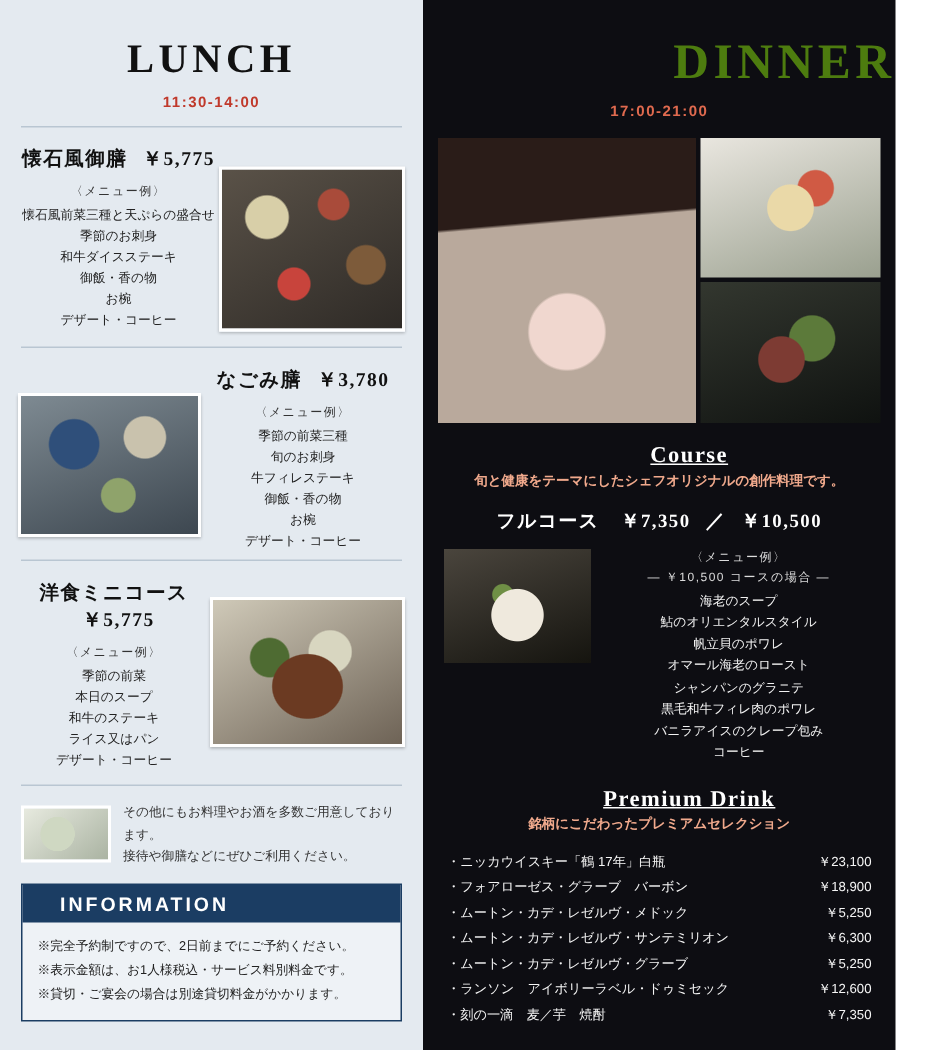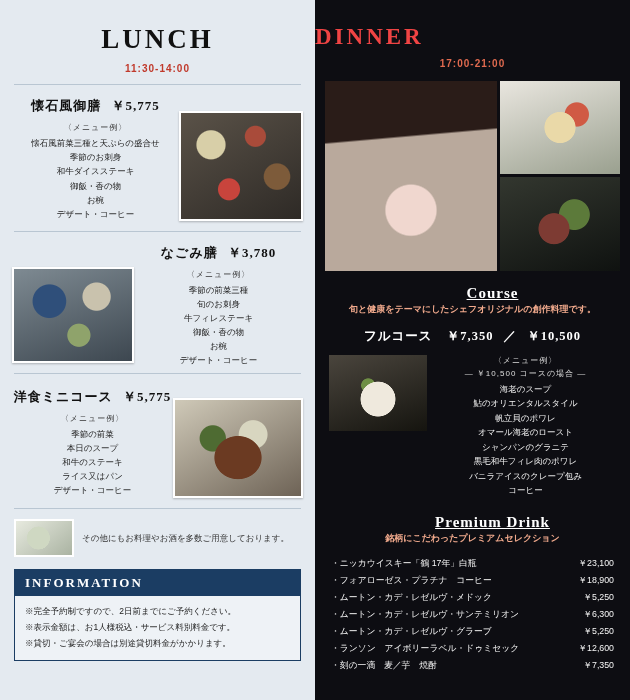--- a/index.html
+++ b/index.html
@@ -9,21 +9,21 @@
     background:#ffffff;
     overflow:hidden;
   }
   .page{
     position:relative;
     width:630px;height:700px;
     display:flex;
   }
   
   .lunch{
-    width:315px;height:700px;
+    width:282px;height:700px;
     background:#e4eaf0;
     position:relative;
     box-sizing:border-box;
   }
   .lunch-title{
     text-align:center;
     font-size:27px;
     font-weight:bold;
     letter-spacing:3px;
     color:#111;
@@ -62,21 +62,21 @@
     margin-top:7px;
     letter-spacing:1px;
   }
   .menu-list{
     text-align:center;
     font-size:8.5px;
     line-height:1.65;
     color:#222;
     margin-top:3px;
   }
-  .row{ display:flex; align-items:center; }
+  .row{ display:flex; align-items:flex-start; }
   .col-text{ flex:1; }
   .photo{
     border:2px solid #fff;
     box-shadow:0 1px 2px rgba(0,0,0,.25);
     background:#888;
     position:relative;
     overflow:hidden;
   }
   
   .ph-a{background:
@@ -113,22 +113,22 @@
     margin:12px 14px 0 14px;
     border:1px solid #1b3d63;
     background:#eef2f6;
   }
   .info-title-bar{
     background:#1b3d63;
     color:#fff;
     font-size:13px;
     font-weight:bold;
     letter-spacing:2px;
-    padding:5px 10px;
-    font-family:Liberation Serif, serif;
+    padding:5px 25px;
+    font-family:Liberation Sans, sans-serif;
   }
   .info-lines{
     padding:8px 10px 9px 10px;
     font-size:8.5px;
     line-height:1.85;
     color:#222;
   }
   .info-foot{
     text-align:right;
     font-size:7.5px;
@@ -137,25 +137,25 @@
   }
   
   .dinner{
     width:315px;height:700px;
     background:#0d0d12;
     color:#fff;
     position:relative;
     box-sizing:border-box;
   }
   .dinner-title{
-    text-align:left;
-    font-size:23px;
+    text-align:right;
+    font-size:33px;
     font-weight:bold;
     letter-spacing:3px;
-    color:#ef4444;
+    color:#4d7c0f;
     padding-top:24px;
     font-family:"Liberation Serif", serif;
   }
   .dinner-time{
     text-align:center;
     color:#e06a4f;
     font-size:10px;
     letter-spacing:1px;
     margin-top:8px;
     font-weight:bold;
@@ -316,20 +316,21 @@
         <div class="photo ph-c" style="width:126px;height:96px;margin-top:16px;"></div>
       </div>
     </div>
 
     <div class="divider" style="margin-top:10px;"></div>
 
     <div class="note">
       <div class="note-img"></div>
       <div class="note-text">
         <div>その他にもお料理やお酒を多数ご用意しております。</div>
+        <div>接待や御膳などにぜひご利用ください。</div>
       </div>
     </div>
 
     <div class="info-box">
       <div class="info-title-bar">INFORMATION</div>
       <div class="info-lines">
         <div>※完全予約制ですので、2日前までにご予約ください。</div>
         <div>※表示金額は、お1人様税込・サービス料別料金です。</div>
         <div>※貸切・ご宴会の場合は別途貸切料金がかかります。</div>
       </div>
@@ -381,21 +382,21 @@
 
     <div class="sec-title" style="margin-top:16px;">Premium Drink</div>
     <div class="sec-sub">銘柄にこだわったプレミアムセレクション</div>
 
     <div class="drinks">
       <div class="drink-row">
         <span class="name">・ニッカウイスキー「鶴 17年」白瓶</span>
         <span class="val">￥23,100</span>
       </div>
       <div class="drink-row">
-        <span class="name">・フォアローゼス・プラチナ　コーヒー</span>
+        <span class="name">・フォアローゼス・グラーブ　バーボン</span>
         <span class="val">￥18,900</span>
       </div>
       <div class="drink-row">
         <span class="name">・ムートン・カデ・レゼルヴ・メドック</span>
         <span class="val">￥5,250</span>
       </div>
       <div class="drink-row">
         <span class="name">・ムートン・カデ・レゼルヴ・サンテミリオン</span>
         <span class="val">￥6,300</span>
       </div>

